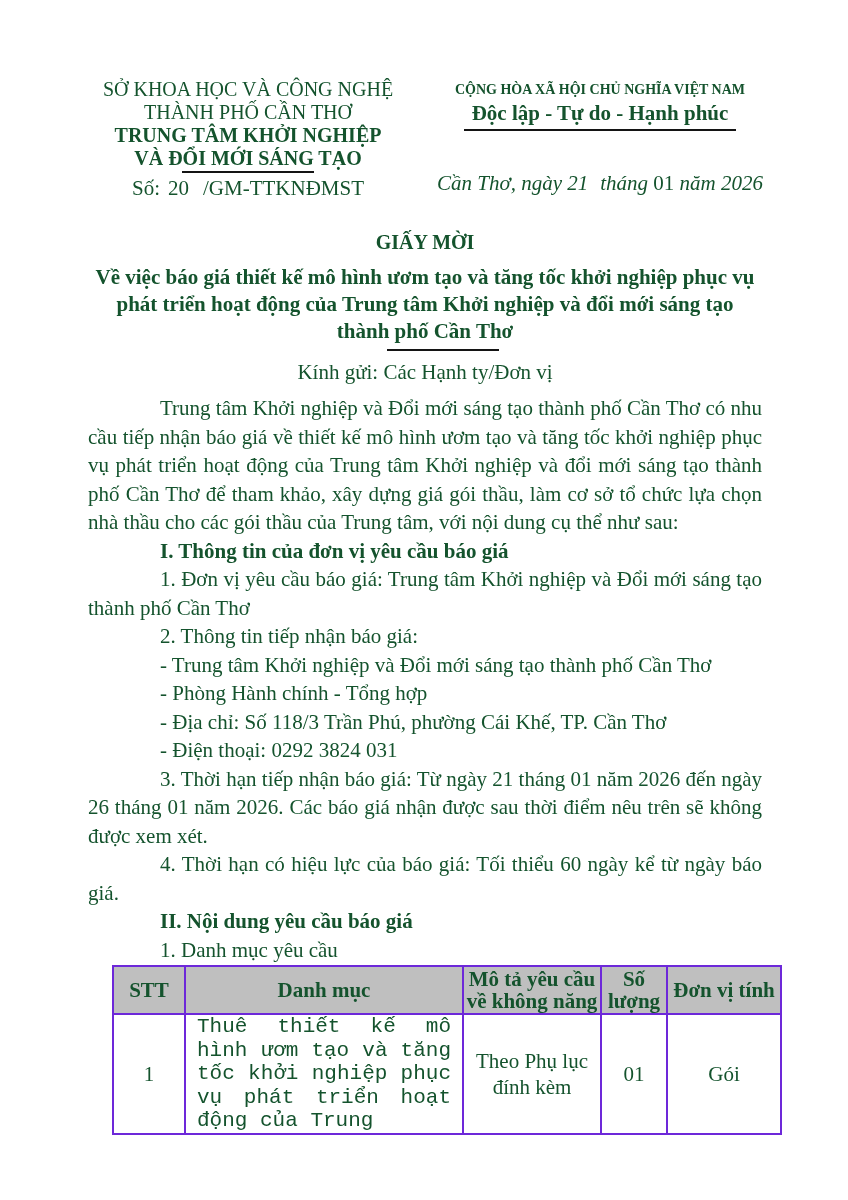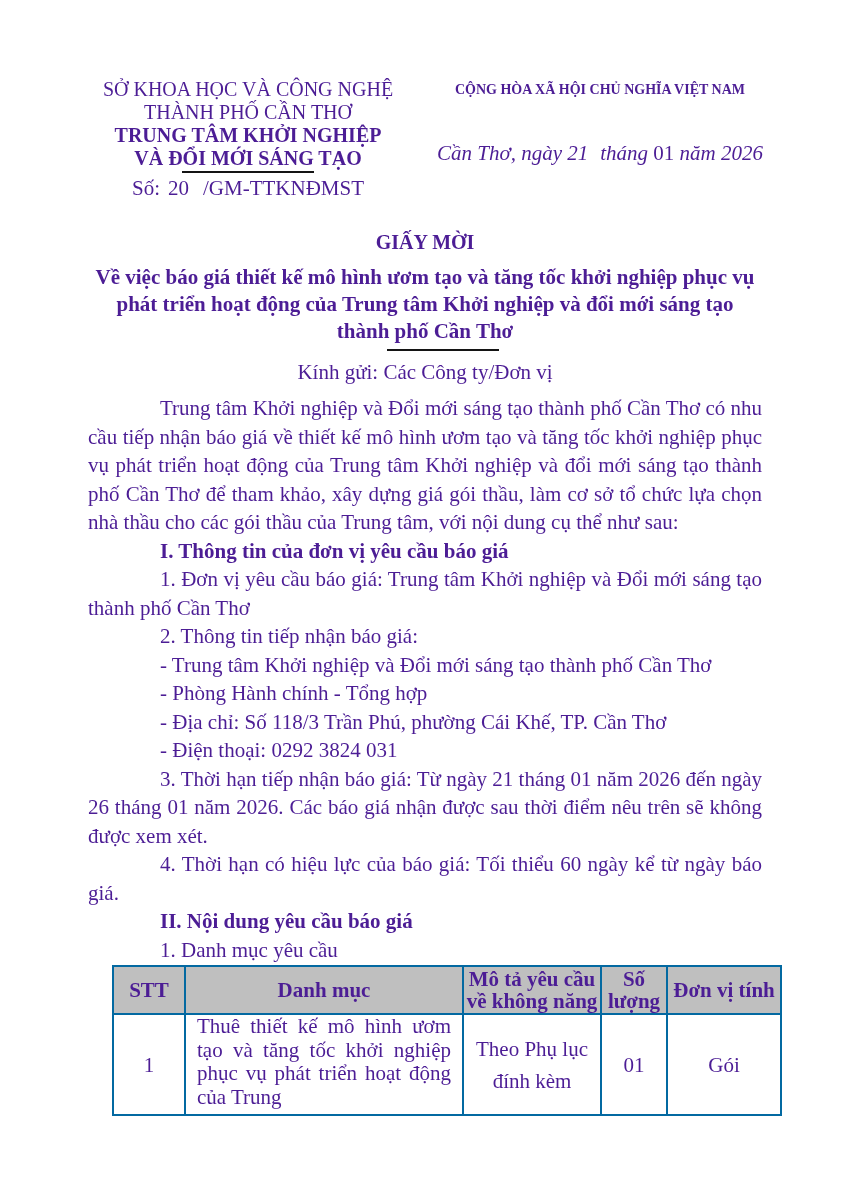--- a/index.html
+++ b/index.html
@@ -1,21 +1,21 @@
 <!DOCTYPE html>
 <html><head>
 <meta charset="utf-8">
 <style>
   html, body { margin: 0; padding: 0; background: #ffffff; }
   .page {
     position: relative;
     width: 848px;
     height: 1200px;
     background: #ffffff;
-    color: #4c1d95;
+    color: #14532d;
     font-family: "Liberation Serif", "DejaVu Serif", serif;
     box-sizing: border-box;
     padding: 78px 86px 0 88px;
     overflow: hidden;
   }
 
   
   .header { position: relative; height: 126px; }
   .h-left {
     position: absolute; left: -2px; top: 0; width: 324px;
@@ -52,75 +52,79 @@
   
   table.quote-table {
     border-collapse: collapse;
     table-layout: fixed;
     width: 668px;
     margin-left: 24px;
     margin-top: 1px;
     font-size: 21px;
   }
   .quote-table th, .quote-table td {
-    border: 2px solid #0369a1;
+    border: 2px solid #6d28d9;
     padding: 0;
     overflow: hidden;
   }
   .quote-table th {
     background: #bfbfbf;
     font-weight: bold;
     text-align: center;
     line-height: 22px;
     padding: 1px 2px;
     height: 44px;
   }
   .quote-table td { text-align: center; vertical-align: middle; line-height: 24px; height: 69px; }
   .quote-table td.cell-desc {
     text-align: justify;
     vertical-align: top;
     padding: 0 11px;
     line-height: 23.5px;
+    font-family: Liberation Mono, monospace;
   }
-  .quote-table td.cell-feature { line-height: 32px; padding: 15px 6px; }
+  .quote-table td.cell-feature { line-height: 26px; padding: 15px 6px; }
 </style>
 </head>
 <body>
 
 <div class="page">
 
   <div class="header">
     <div class="h-left">
       <div>SỞ KHOA HỌC VÀ CÔNG NGHỆ</div>
       <div>THÀNH PHỐ CẦN THƠ</div>
       <div class="org-bold">TRUNG TÂM KHỞI NGHIỆP</div>
       <div class="org-bold">VÀ ĐỔI MỚI SÁNG TẠO</div>
       <div class="org-rule"></div>
       <div class="so-line">
         <span>Số:</span><span class="so-number">20</span><span>/GM-TTKNĐMST</span>
       </div>
     </div>
     <div class="h-right">
       <div class="nat1">CỘNG HÒA XÃ HỘI CHỦ NGHĨA VIỆT NAM</div>
+      <div>
+        <span class="nat2">Độc lập - Tự do - Hạnh phúc</span>
+      </div>
       <div class="date-line">
         <span>Cần Thơ, ngày 21</span><span class="gap"></span><span>tháng</span>&nbsp;<span class="date-upright">01</span>&nbsp;<span>năm 2026</span>
       </div>
     </div>
   </div>
 
   <div class="doc-title">GIẤY MỜI</div>
 
   <div class="subject">
     <div>Về việc báo giá thiết kế mô hình ươm tạo và tăng tốc khởi nghiệp phục vụ</div>
     <div>phát triển hoạt động của Trung tâm Khởi nghiệp và đổi mới sáng tạo</div>
     <div>thành phố Cần Thơ</div>
   </div>
   <div class="subject-rule"></div>
 
-  <div class="salutation">Kính gửi: Các Công ty/Đơn vị</div>
+  <div class="salutation">Kính gửi: Các Hạnh ty/Đơn vị</div>
 
   <div class="body-text">
     <p>Trung tâm Khởi nghiệp và Đổi mới sáng tạo thành phố Cần Thơ có nhu cầu tiếp nhận báo giá về thiết kế mô hình ươm tạo và tăng tốc khởi nghiệp phục vụ phát triển hoạt động của Trung tâm Khởi nghiệp và đổi mới sáng tạo thành phố Cần Thơ để tham khảo, xây dựng giá gói thầu, làm cơ sở tổ chức lựa chọn nhà thầu cho các gói thầu của Trung tâm, với nội dung cụ thể như sau:</p>
     <p class="bold">I. Thông tin của đơn vị yêu cầu báo giá</p>
     <p>1. Đơn vị yêu cầu báo giá: Trung tâm Khởi nghiệp và Đổi mới sáng tạo thành phố Cần Thơ</p>
     <p>2. Thông tin tiếp nhận báo giá:</p>
     <p>- Trung tâm Khởi nghiệp và Đổi mới sáng tạo thành phố Cần Thơ</p>
     <p>- Phòng Hành chính - Tổng hợp</p>
     <p>- Địa chỉ: Số 118/3 Trần Phú, phường Cái Khế, TP. Cần Thơ</p>
     <p>- Điện thoại: 0292 3824 031</p>

